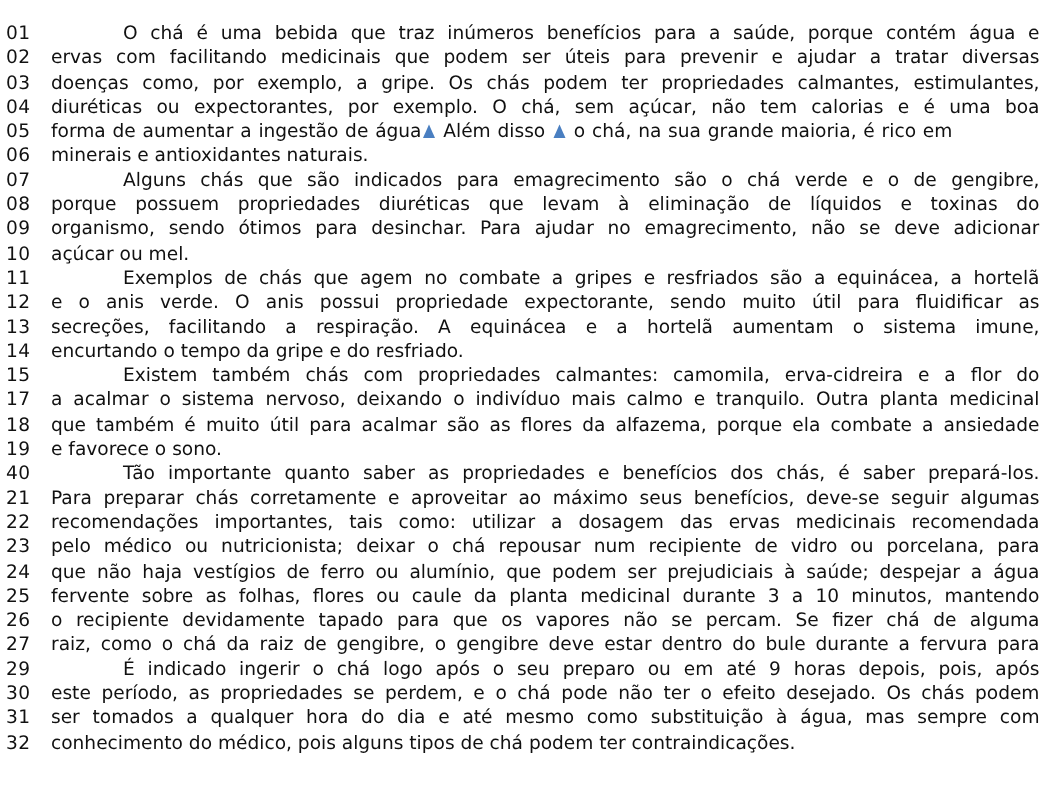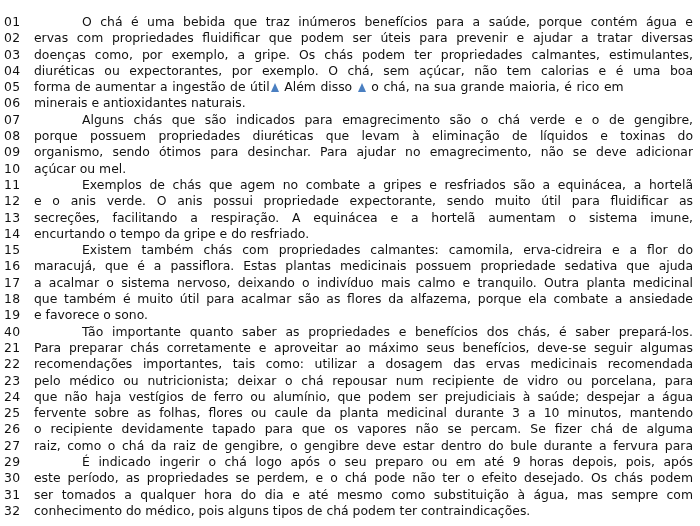--- a/index.html
+++ b/index.html
@@ -53,37 +53,37 @@
 
 <div class="doc">
 
   <div class="line">
     <span class="num">01</span>
     <span class="txt justify indent">O chá é uma bebida que traz inúmeros benefícios para a saúde, porque contém água e</span>
   </div>
 
   <div class="line">
     <span class="num">02</span>
-    <span class="txt justify">ervas com propriedades fluidificar que podem ser úteis para prevenir e ajudar a tratar diversas</span>
+    <span class="txt justify">ervas com facilitando medicinais que podem ser úteis para prevenir e ajudar a tratar diversas</span>
   </div>
 
   <div class="line">
     <span class="num">03</span>
     <span class="txt justify">doenças como, por exemplo, a gripe. Os chás podem ter propriedades calmantes, estimulantes,</span>
   </div>
 
   <div class="line">
     <span class="num">04</span>
     <span class="txt justify">diuréticas ou expectorantes, por exemplo. O chá, sem açúcar, não tem calorias e é uma boa</span>
   </div>
 
   <div class="line">
     <span class="num">05</span>
     <span class="txt" style="word-spacing:0.6px;">
-      <span>forma de aumentar a ingestão de útil</span><span class="tri" style="border-bottom-color: rgb(74, 127, 193);"></span><span style="white-space:pre;"> Além disso </span><span class="tri" style="border-bottom-color: rgb(74, 127, 193);"></span><span style="white-space:pre;"> o chá, na sua grande maioria, é rico em</span>
+      <span>forma de aumentar a ingestão de água</span><span class="tri" style="border-bottom-color: rgb(74, 127, 193);"></span><span style="white-space:pre;"> Além disso </span><span class="tri" style="border-bottom-color: rgb(74, 127, 193);"></span><span style="white-space:pre;"> o chá, na sua grande maioria, é rico em</span>
     </span>
   </div>
 
   <div class="line">
     <span class="num">06</span>
     <span class="txt">minerais e antioxidantes naturais.</span>
   </div>
 
   <div class="line">
     <span class="num">07</span>
@@ -123,24 +123,20 @@
   <div class="line">
     <span class="num">14</span>
     <span class="txt">encurtando o tempo da gripe e do resfriado.</span>
   </div>
 
   <div class="line">
     <span class="num">15</span>
     <span class="txt justify indent">Existem também chás com propriedades calmantes: camomila, erva-cidreira e a flor do</span>
   </div>
 
-  <div class="line">
-    <span class="num">16</span>
-    <span class="txt justify">maracujá, que é a passiflora. Estas plantas medicinais possuem propriedade sedativa que ajuda</span>
-  </div>
 
   <div class="line">
     <span class="num">17</span>
     <span class="txt justify">a acalmar o sistema nervoso, deixando o indivíduo mais calmo e tranquilo. Outra planta medicinal</span>
   </div>
 
   <div class="line">
     <span class="num">18</span>
     <span class="txt justify">que também é muito útil para acalmar são as flores da alfazema, porque ela combate a ansiedade</span>
   </div>

